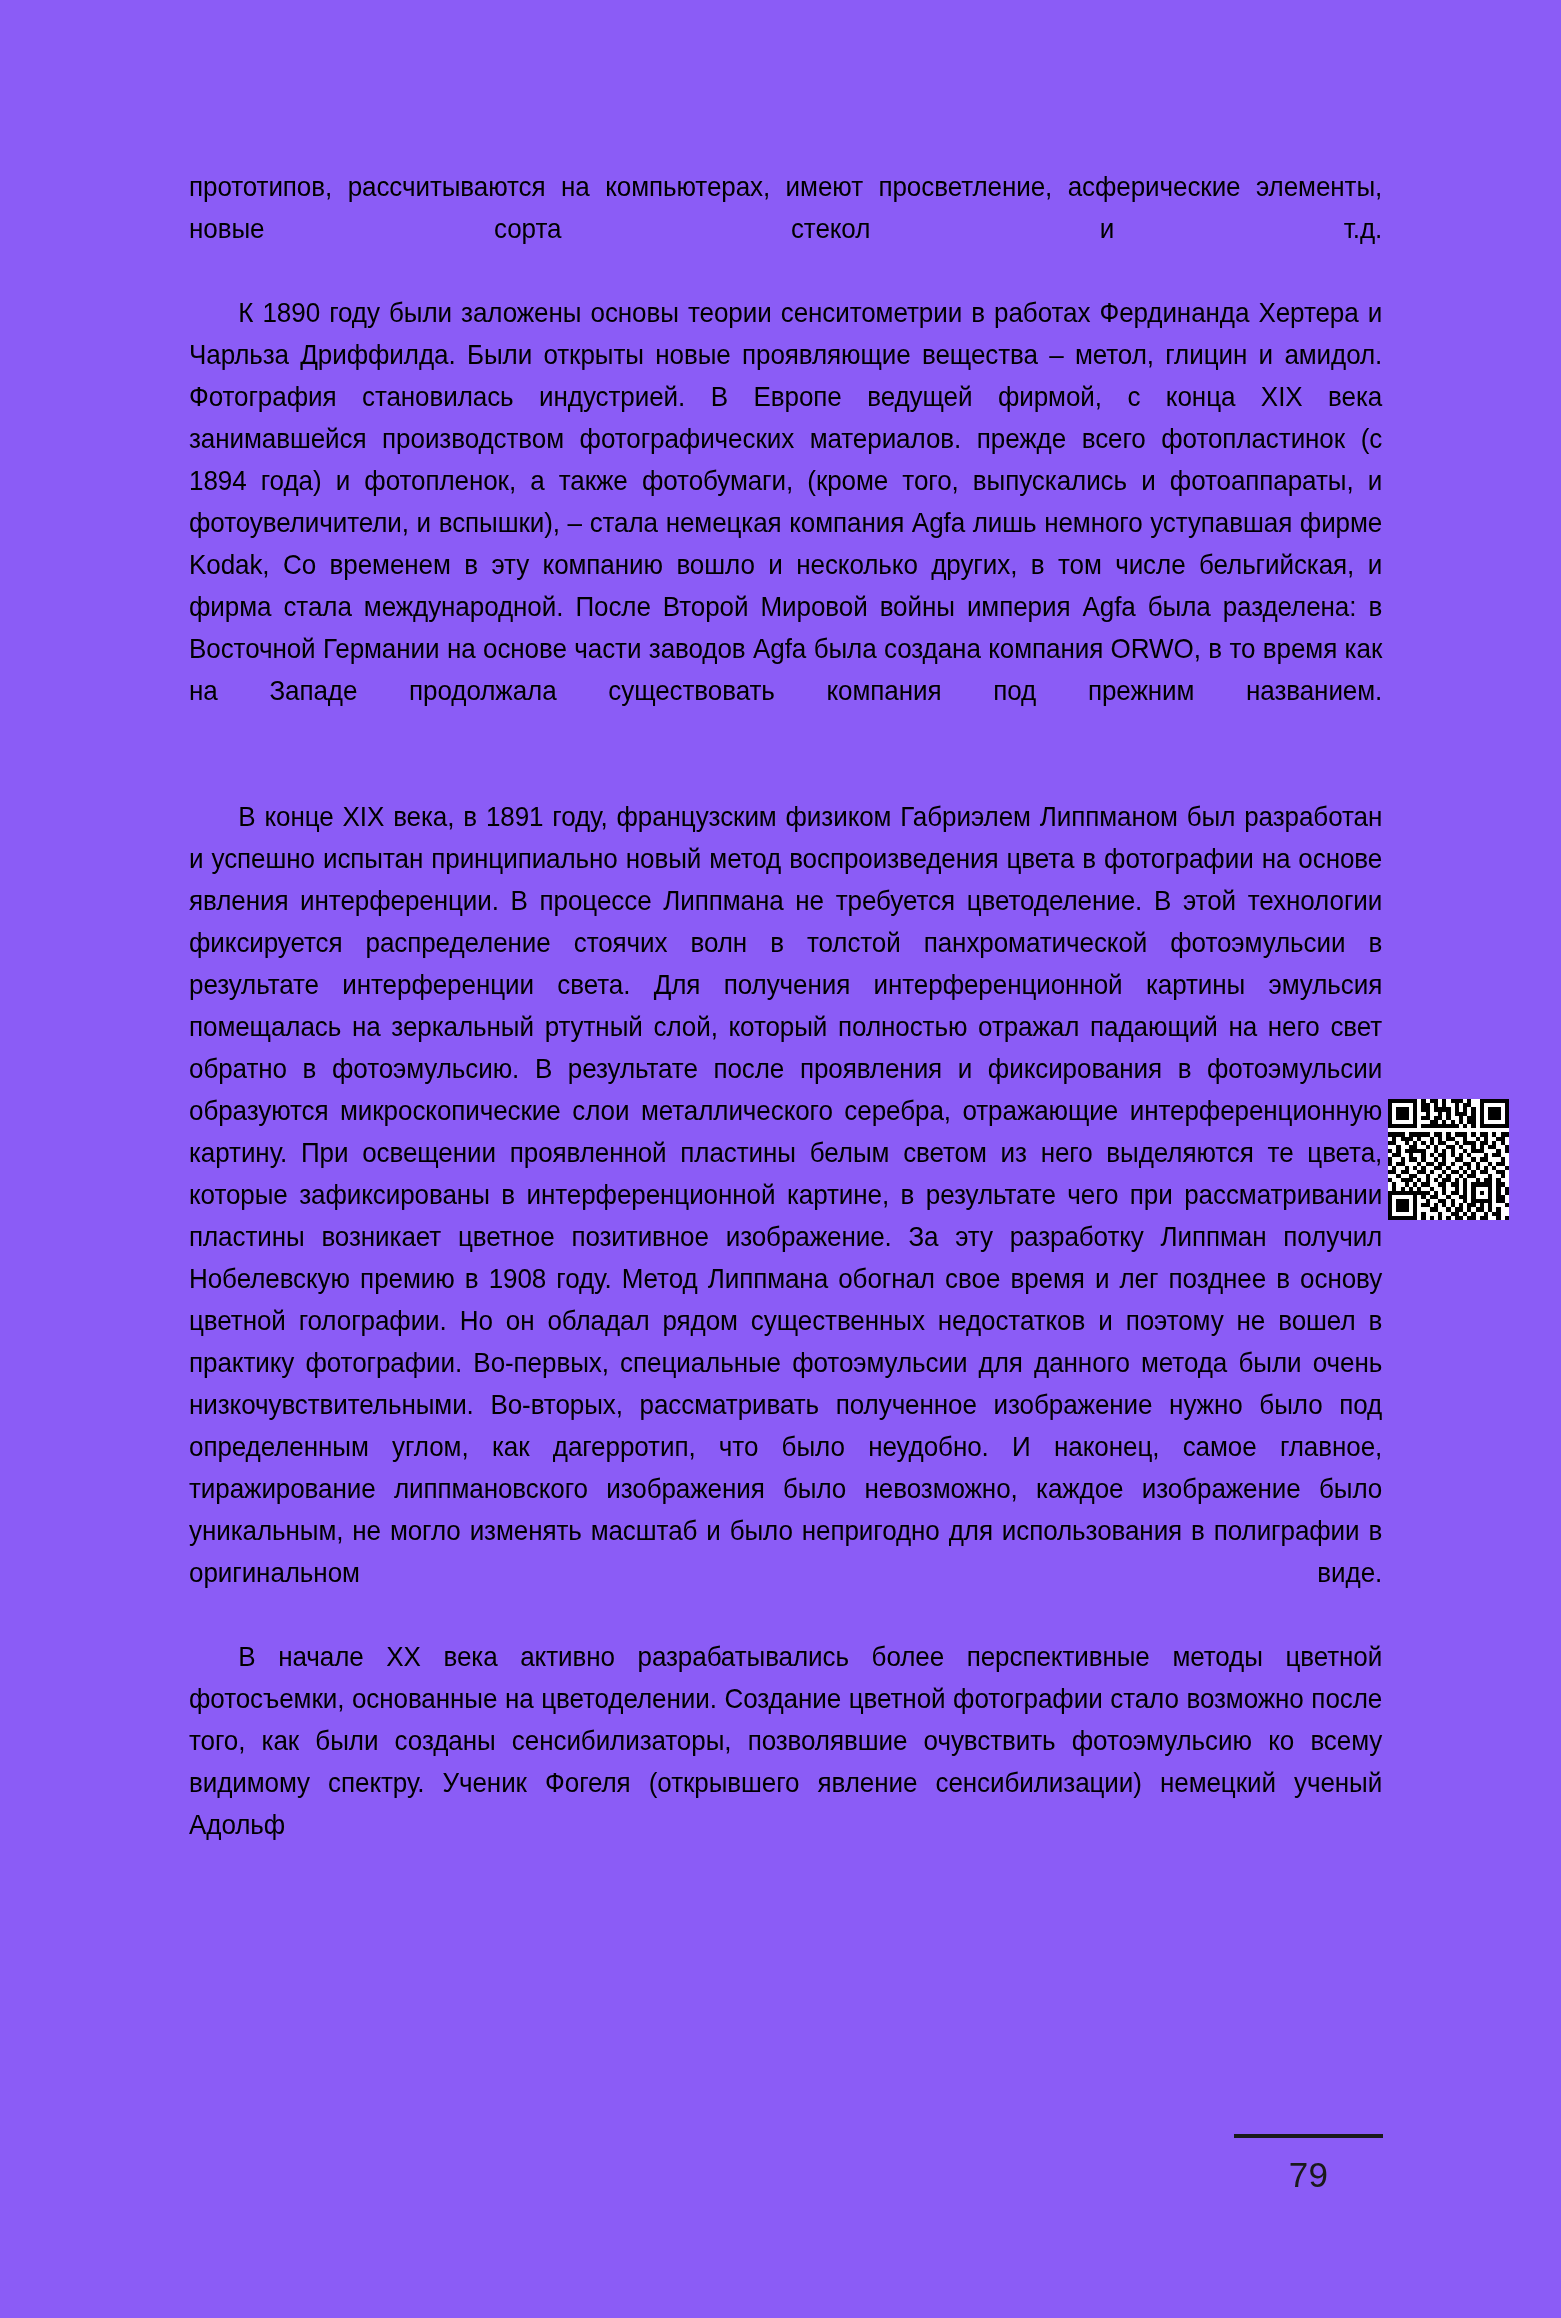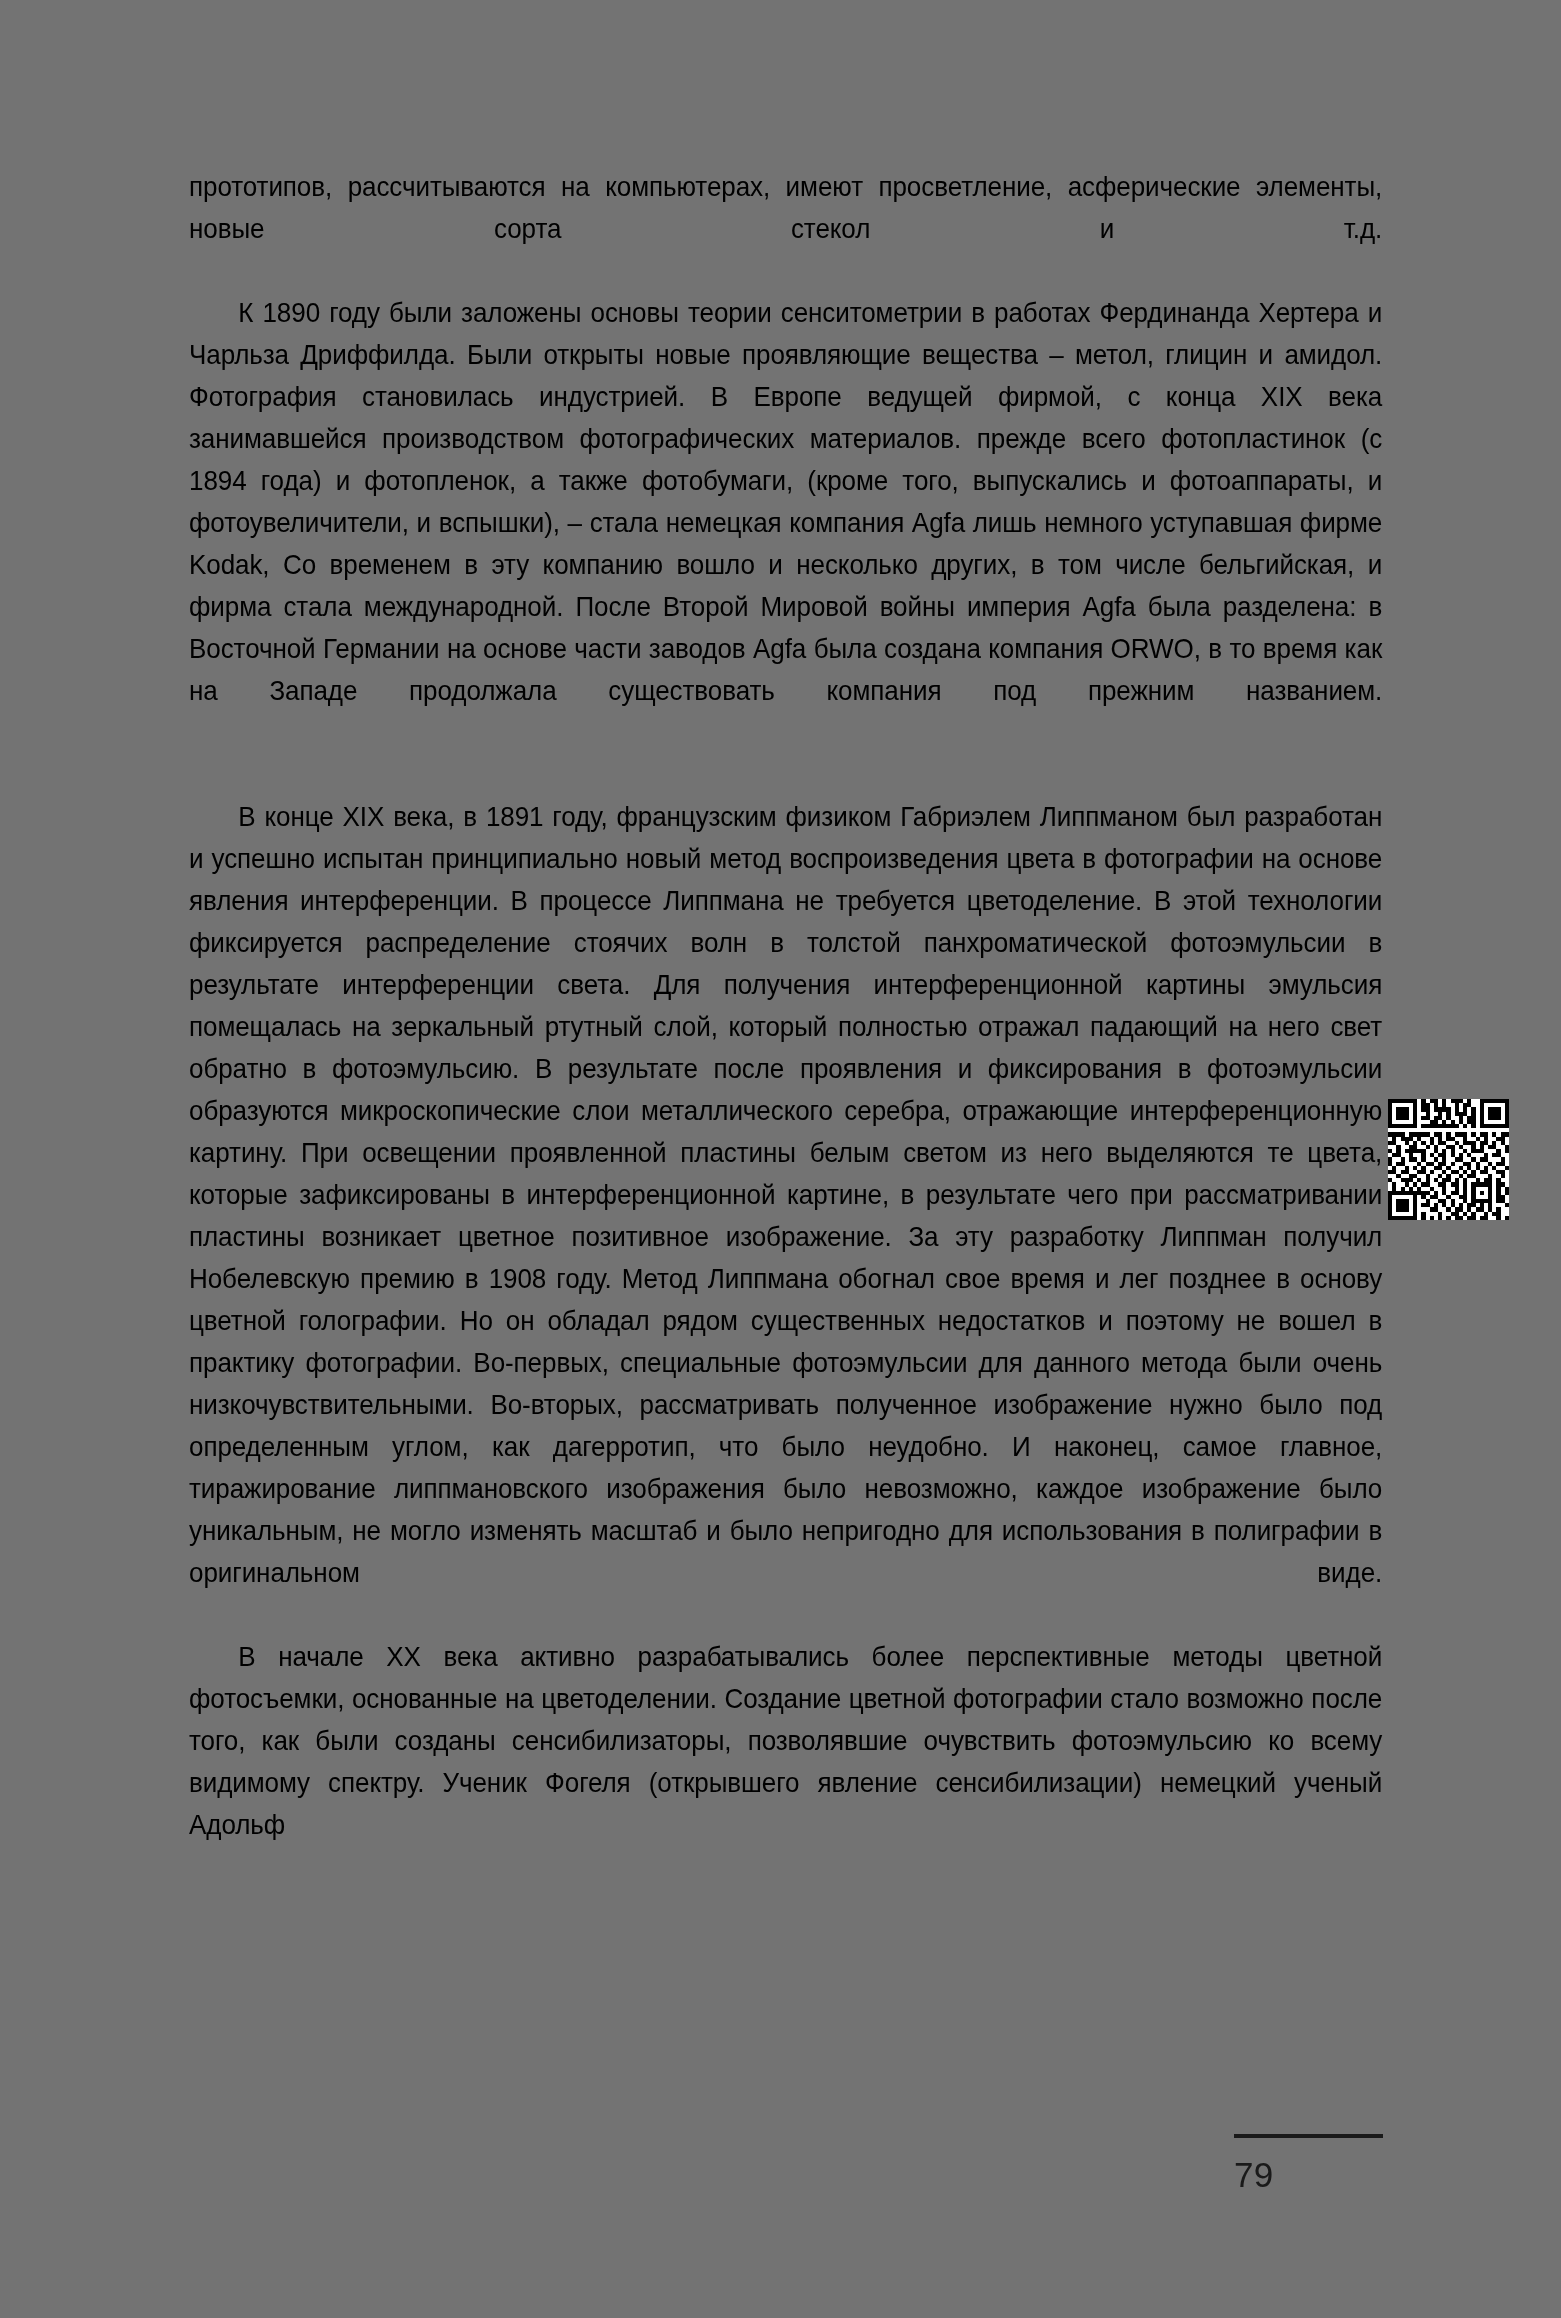--- a/index.html
+++ b/index.html
@@ -15,21 +15,21 @@
     color: #000000;
     overflow: hidden;
   }
 
   
   #page {
     position: absolute;
     left: 0; top: 0;
     width: 1562px;
     height: 2319px;
-    background: #737373;
+    background: #8b5cf6;
   }
 
   
   #text-column {
     position: absolute;
     left: 189px;
     top: 166px;
     width: 1194px;
   }
 
@@ -81,20 +81,21 @@
   }
   #footer-rule {
     width: 149px;
     height: 4px;
     background: #1a1a1a;
   }
   #page-number {
     margin-top: 17.6px;
     font-size: 35px;
     line-height: 37px;
+    text-align: center;
     letter-spacing: 0.4px;
     color: #1a1a1a;
   }
 </style>
 </head>
 <body>
 
 <div id="page">
 
   <div id="text-column">

